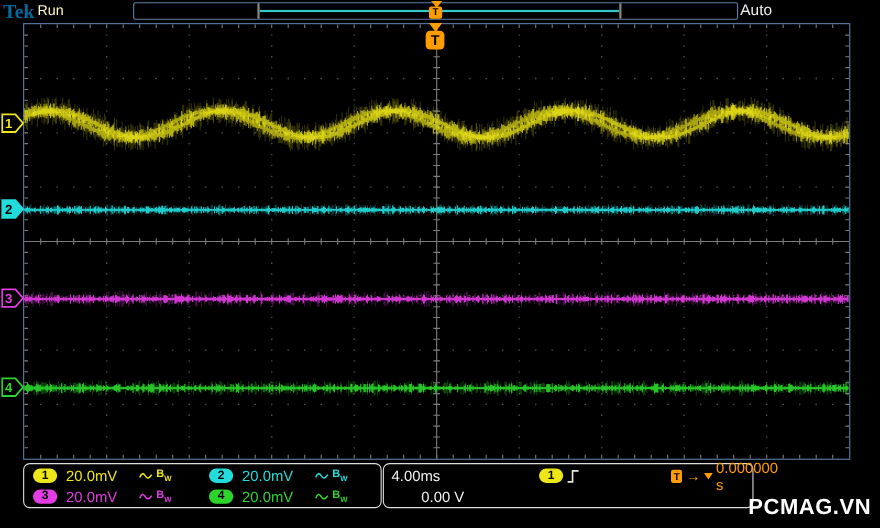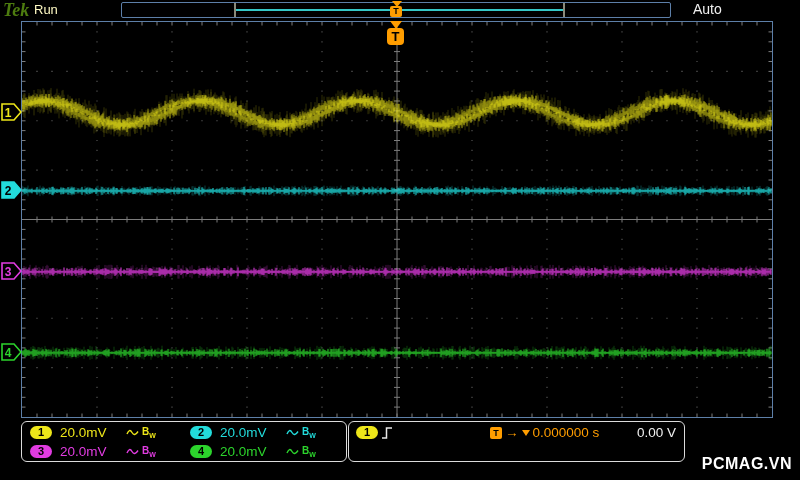--- a/index.html
+++ b/index.html
@@ -1,31 +1,31 @@
 <!DOCTYPE html>
 <html><head>
 <meta charset="utf-8">
 <style>
   html,body{margin:0;padding:0;background:#000;width:800px;height:480px;overflow:hidden;
     font-family:"Liberation Sans",sans-serif;-webkit-font-smoothing:antialiased;}
   .abs{position:absolute;}
   
-  #tek-logo{left:3px;top:0px;color:#4d7c0f;font-family:"Liberation Serif",serif;
-    font-weight:bold;font-size:18px;letter-spacing:0px;font-style:italic;}
+  #tek-logo{left:3px;top:0px;color:#0369a1;font-family:"Liberation Serif",serif;
+    font-weight:bold;font-size:18px;letter-spacing:0px;}
   #run-status{left:34px;top:2px;color:#fef9c3;font-size:13px;}
   #acq-bar{left:121px;top:2px;width:548px;height:14px;border:1px solid #5d7fa8;
     border-radius:2px;background:#000;}
   .bracket{position:absolute;top:0;width:2px;height:14px;background:#8a8a7a;}
   #record-line{position:absolute;top:6px;height:2px;background:#35c8c8;}
   #trig-top-marker{left:390px;top:1px;width:13px;height:17px;}
   #trig-top-marker .tri{position:absolute;left:2px;top:0;width:0;height:0;
     border-left:5px solid transparent;border-right:5px solid transparent;border-top:6px solid #ff9d00;}
   #trig-top-marker .tbox{position:absolute;left:0;top:5px;width:12px;height:11px;background:#ff9d00;
     border-radius:2px;color:#000;font-size:9px;font-weight:bold;text-align:center;line-height:11px;}
-  #acq-mode{left:673px;top:1px;color:#f0f0f0;font-size:14px;margin-left:20px;}
+  #acq-mode{left:673px;top:1px;color:#f0f0f0;font-size:14px;}
   
   #graticule{left:21px;top:21px;width:752px;height:397px;border:1px solid #5d7fa8;background:#000;box-sizing:border-box;}
   #wave-svg{position:absolute;left:0;top:0;}
   #trig-indicator{left:382px;top:21px;width:28px;height:30px;}
   #trig-indicator .tri{position:absolute;left:8px;top:0;width:0;height:0;
     border-left:6px solid transparent;border-right:6px solid transparent;border-top:8px solid #ff9d00;}
   #trig-indicator .tbox{position:absolute;left:5px;top:7px;width:17px;height:17px;background:#ff9d00;
     border-radius:4px;color:#000;font-size:13px;font-weight:bold;text-align:center;line-height:17px;}
   #markers div.mk{position:absolute;left:1px;width:21px;height:20px;}
   
@@ -43,21 +43,21 @@
   #trg-box{left:348px;top:421px;width:337px;height:41px;display:grid;
     grid-template-columns:134px 120px auto;grid-auto-rows:19px;align-items:center;
     padding:1px 0 0 7px;color:#f0f0f0;font-size:13.5px;}
   .trow{display:flex;align-items:center;gap:3px;}
   #trg-src-badge{background:#ede619;}
   .tsmall{width:12px;height:12px;background:#ff9d00;border-radius:2px;color:#000;
     font-size:9px;font-weight:bold;text-align:center;line-height:12px;display:inline-block;}
   .orange{color:#ff9d00;}
   .tri-dn{display:inline-block;width:0;height:0;border-left:4px solid transparent;
     border-right:4px solid transparent;border-top:6px solid #ff9d00;}
-  #watermark{right:8px;bottom:7px;color:#fff;font-size:16px;font-weight:bold;letter-spacing:0.5px;}
+  #watermark{right:8px;bottom:7px;color:#fff;font-size:20px;font-weight:bold;letter-spacing:0.5px;}
 </style>
 </head>
 <body>
 
 <div class="abs" id="tek-logo">Tek</div>
 <div class="abs" id="run-status">Run</div>
 
 <div class="abs" id="acq-bar">
   <div class="bracket" id="br-l" style="left: 112px;"></div>
   <div id="record-line" style="left: 114px; width: 327px; background: rgb(53, 200, 200);"></div>
@@ -141,20 +141,23 @@
   <div class="coup" style="color: rgb(44, 212, 44);">
     <svg width="13" height="9" viewBox="0 0 13 9">
         <path d="M1,6 Q3.5,0 6,4.5 T12,3.5" fill="none" stroke="currentColor" stroke-width="1.4"></path>
       </svg>
     <span class="bwlab"><span>B</span><sub>W</sub></span>
   </div>
 </div>
 
 <div class="abs rbox" id="trg-box">
   <div class="trow">
+      <span>4.00ms</span>
+    </div>
+  <div class="trow">
     <span class="badge" id="trg-src-badge">1</span>
     <svg width="12" height="14" viewBox="0 0 12 14">
         <path d="M1,12 H5.5 V2 H11" fill="none" stroke="#e8e8e8" stroke-width="1.5"></path>
       </svg>
   </div>
   <div class="trow">
     <span class="tsmall">T</span>
       <span class="orange">→</span>
       <span class="tri-dn"></span>
       <span class="orange">0.000000 s</span>

